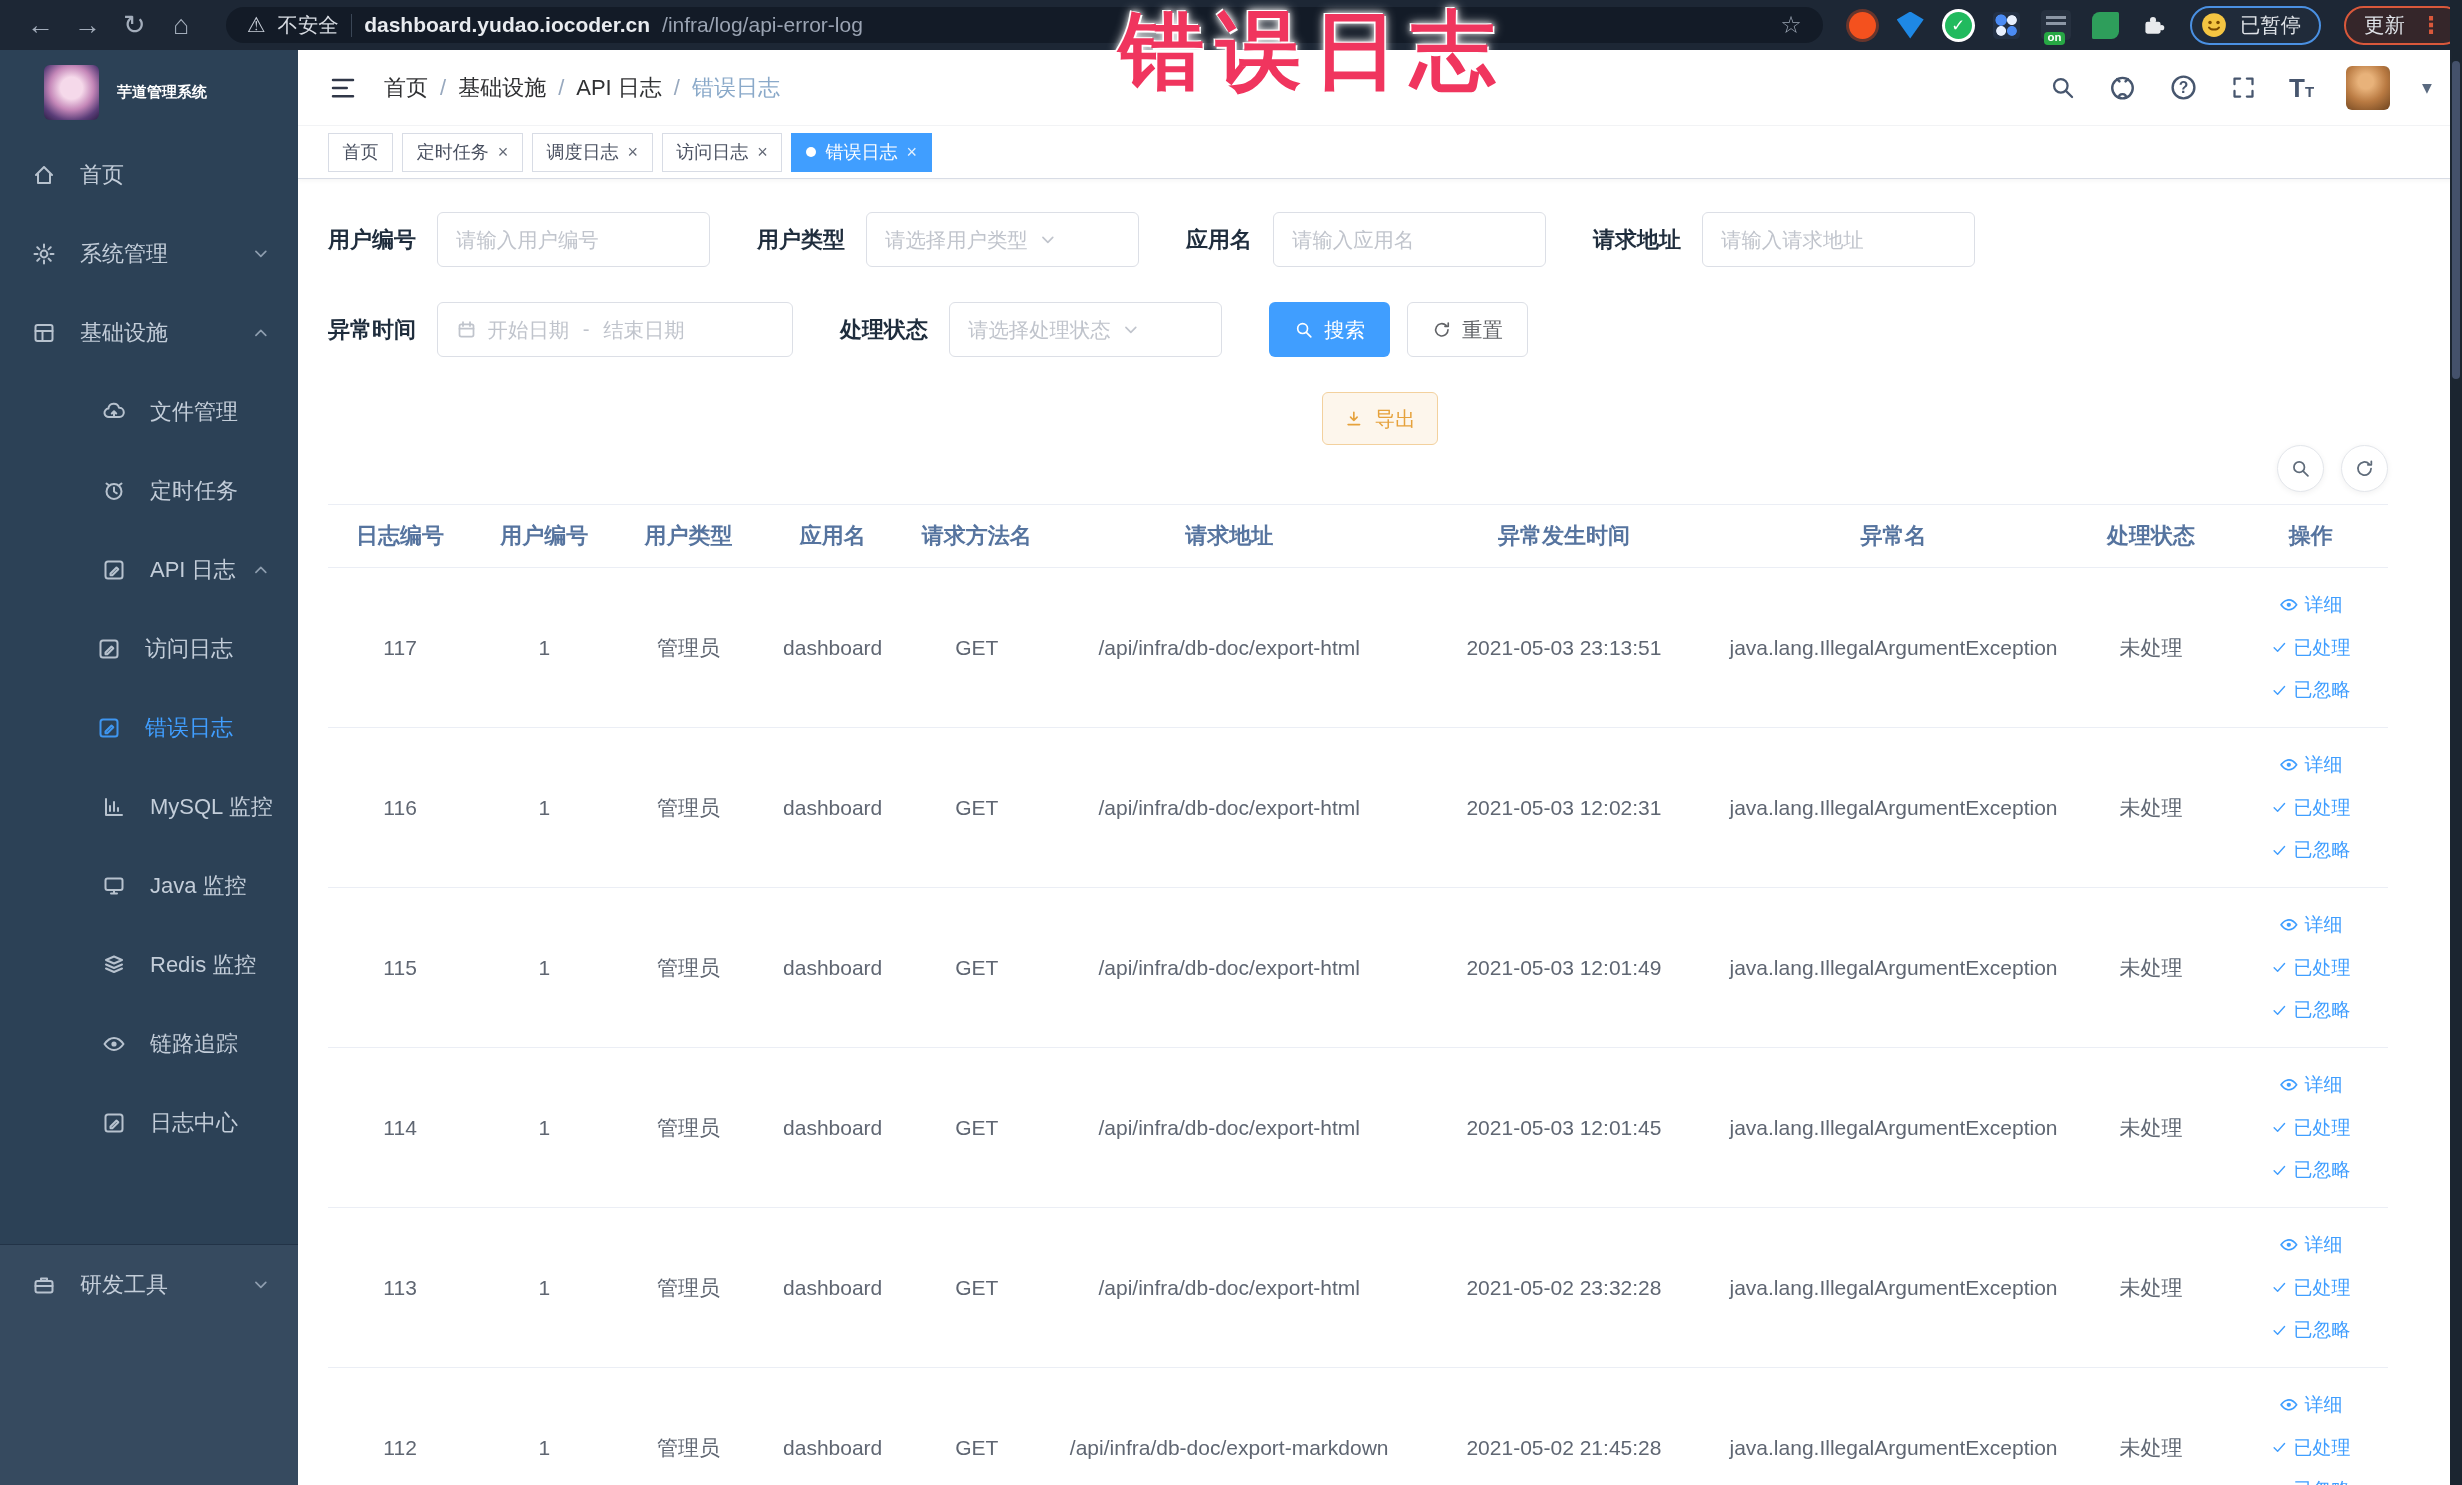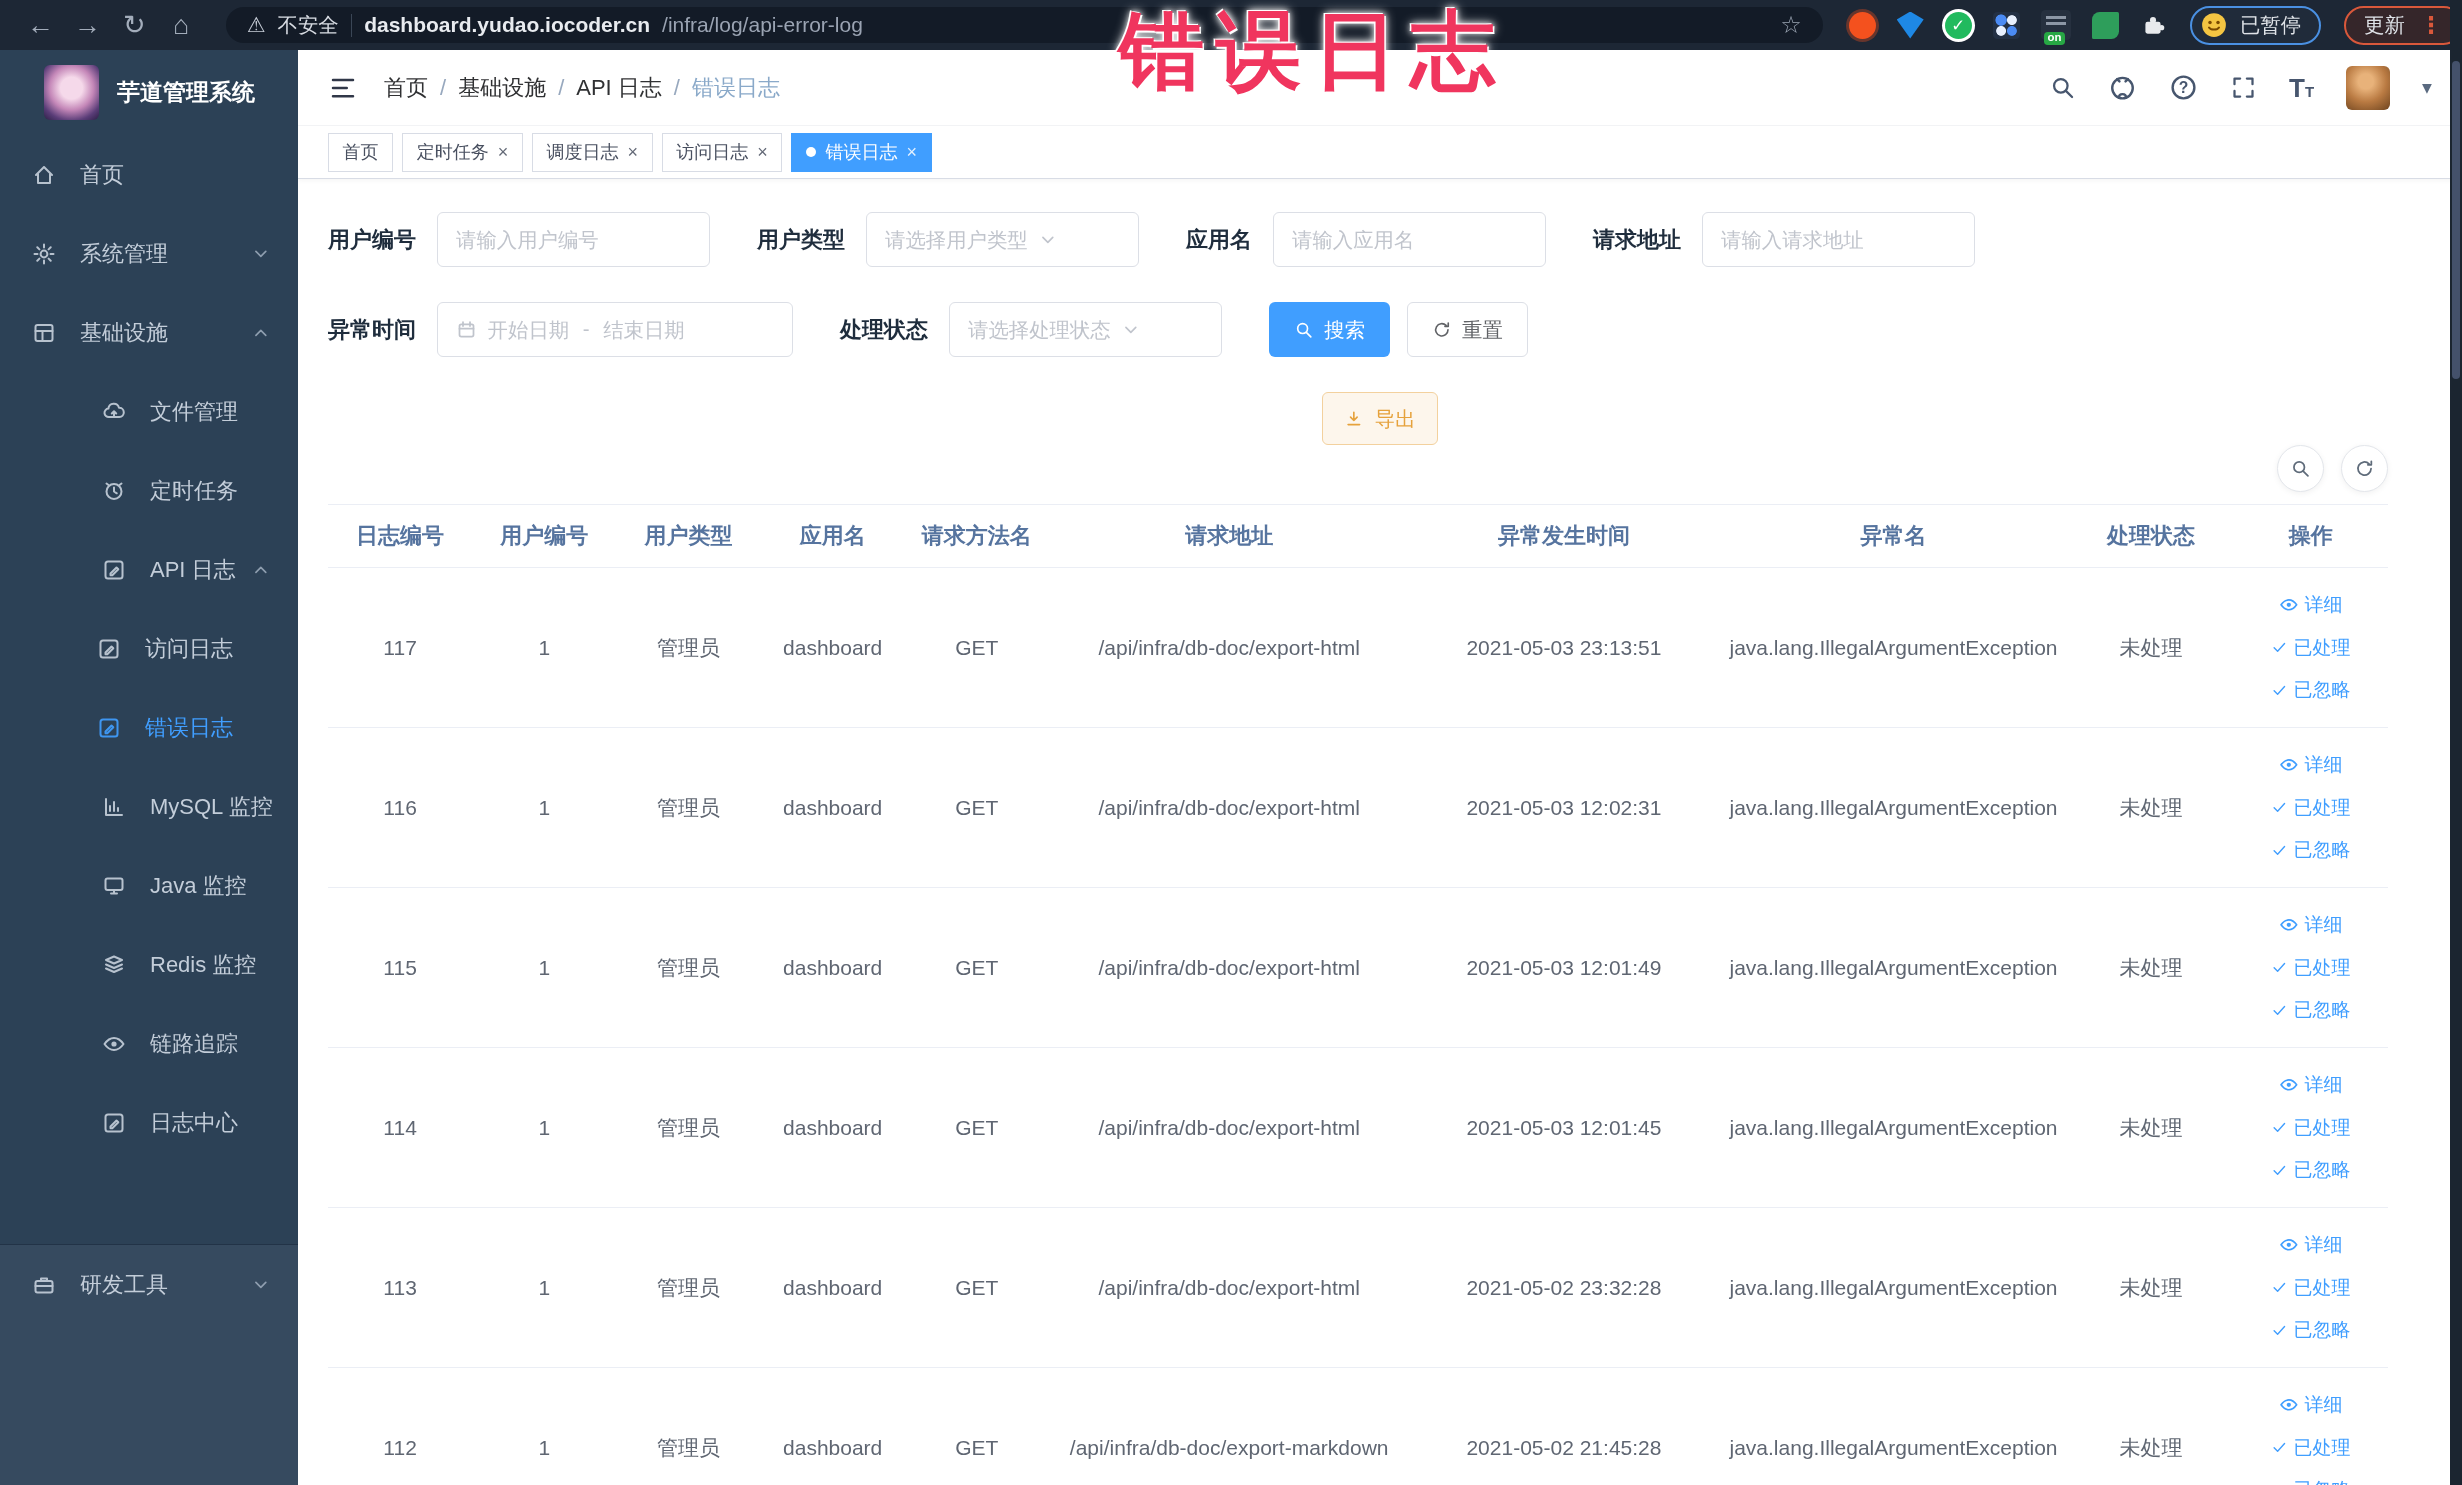--- a/index.html
+++ b/index.html
@@ -41,21 +41,21 @@
   .kebab{color:#d9583b;font-size:23px;font-weight:bold;}
   
   .watermark{position:absolute;left:1119px;top:6px;z-index:99;font-size:85px;font-weight:900;
              color:#f0355e;letter-spacing:12px;line-height:1.05;
              text-shadow:0 0 6px #fff,0 0 12px #fff,1.5px 1.5px 0 #fff,-1.5px -1.5px 0 #fff;pointer-events:none;}
   
   .sidebar{position:absolute;left:0;top:50px;width:298px;bottom:0;background:#2c4156;color:#c3cdd9;z-index:2;}
   .logo-row{height:85px;display:flex;align-items:center;gap:18px;padding-left:44px;}
   .logo-img{width:55px;height:55px;border-radius:6px;flex:0 0 auto;
             background:radial-gradient(circle at 50% 42%,#f5d9ea 26%,#c487b8 52%,#5a3d78 78%,#2c1f46 100%);}
-  .logo-title{font-size:23px;font-weight:bold;color:#fff;white-space:nowrap;}
+  .logo-title{font-size:15px;font-weight:bold;color:#fff;white-space:nowrap;}
   .menu{position:absolute;left:0;right:0;top:85px;}
   .mi{height:79px;display:flex;align-items:center;gap:24px;font-size:22px;position:relative;cursor:default;}
   .mi svg{flex:0 0 auto;opacity:.92;}
   .mi.d0{padding-left:32px;}
   .mi.d1{padding-left:65px;margin-left:37px;}
   .mi.d2{padding-left:97px;}
   .mi.active{color:#409eff;}
   .chev{position:absolute;right:27px;color:#97a6b7;display:flex;}
   .sidebar-bottom{position:absolute;left:0;right:0;top:1194px;bottom:0;background:#364a5f;
                   border-top:1.5px solid #223347;}

